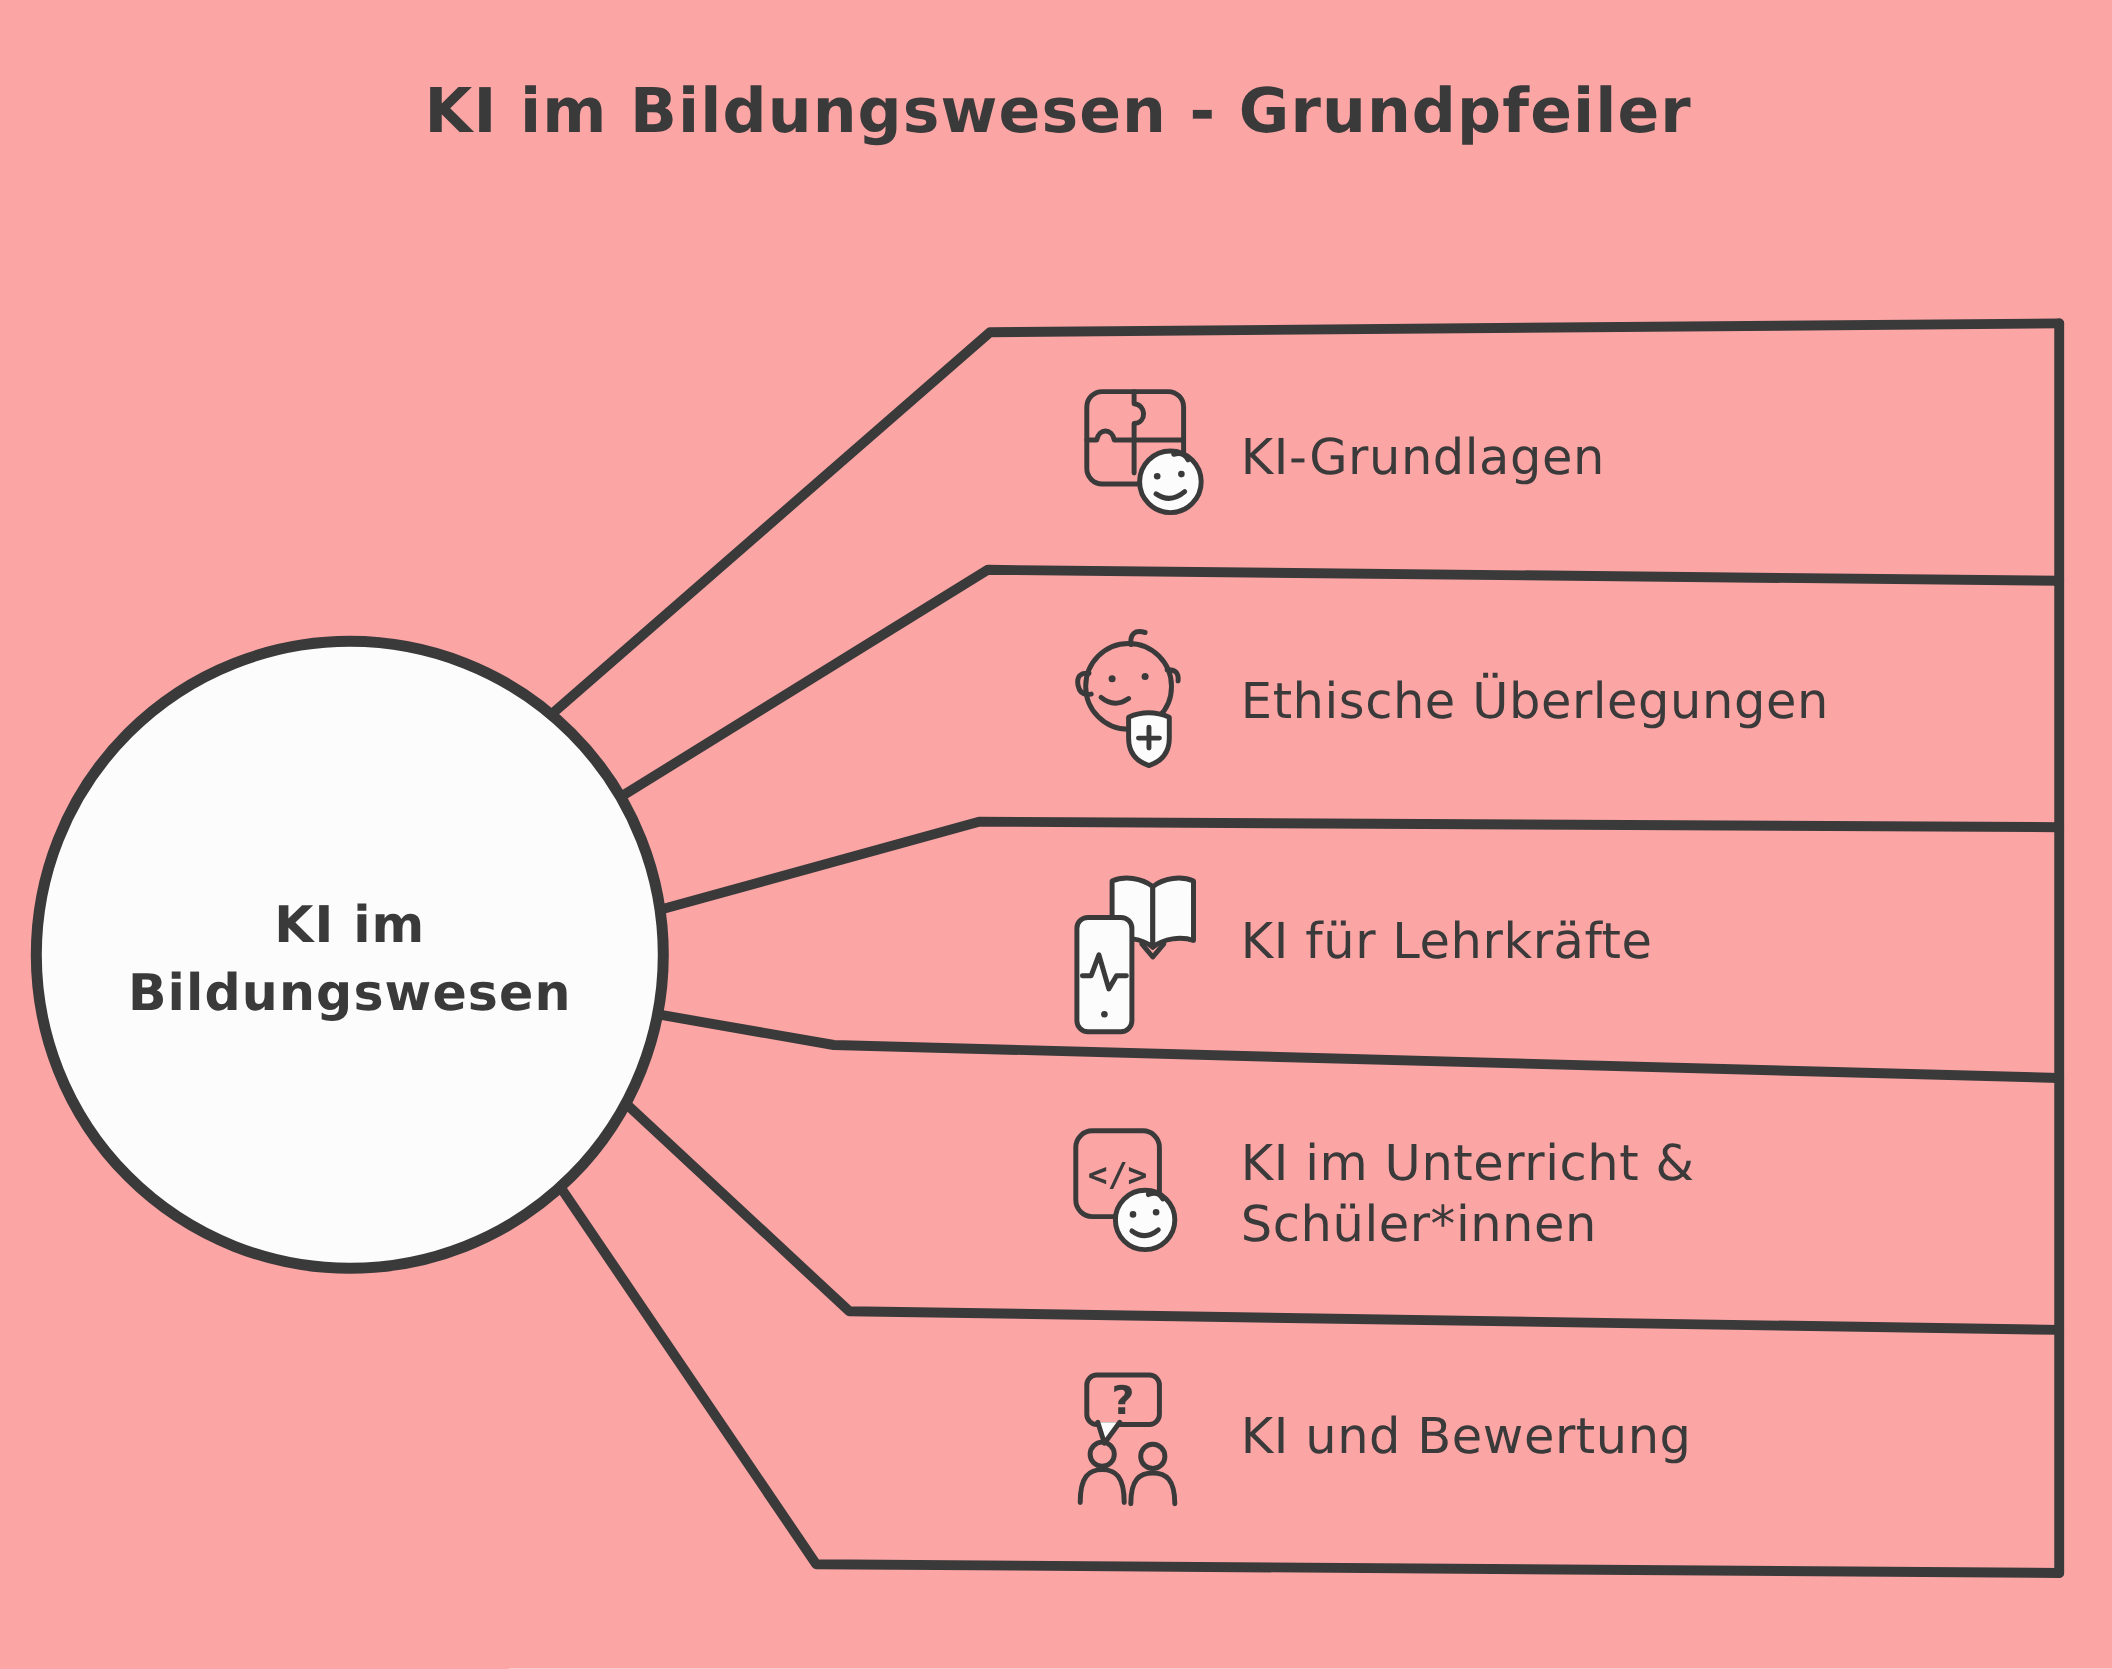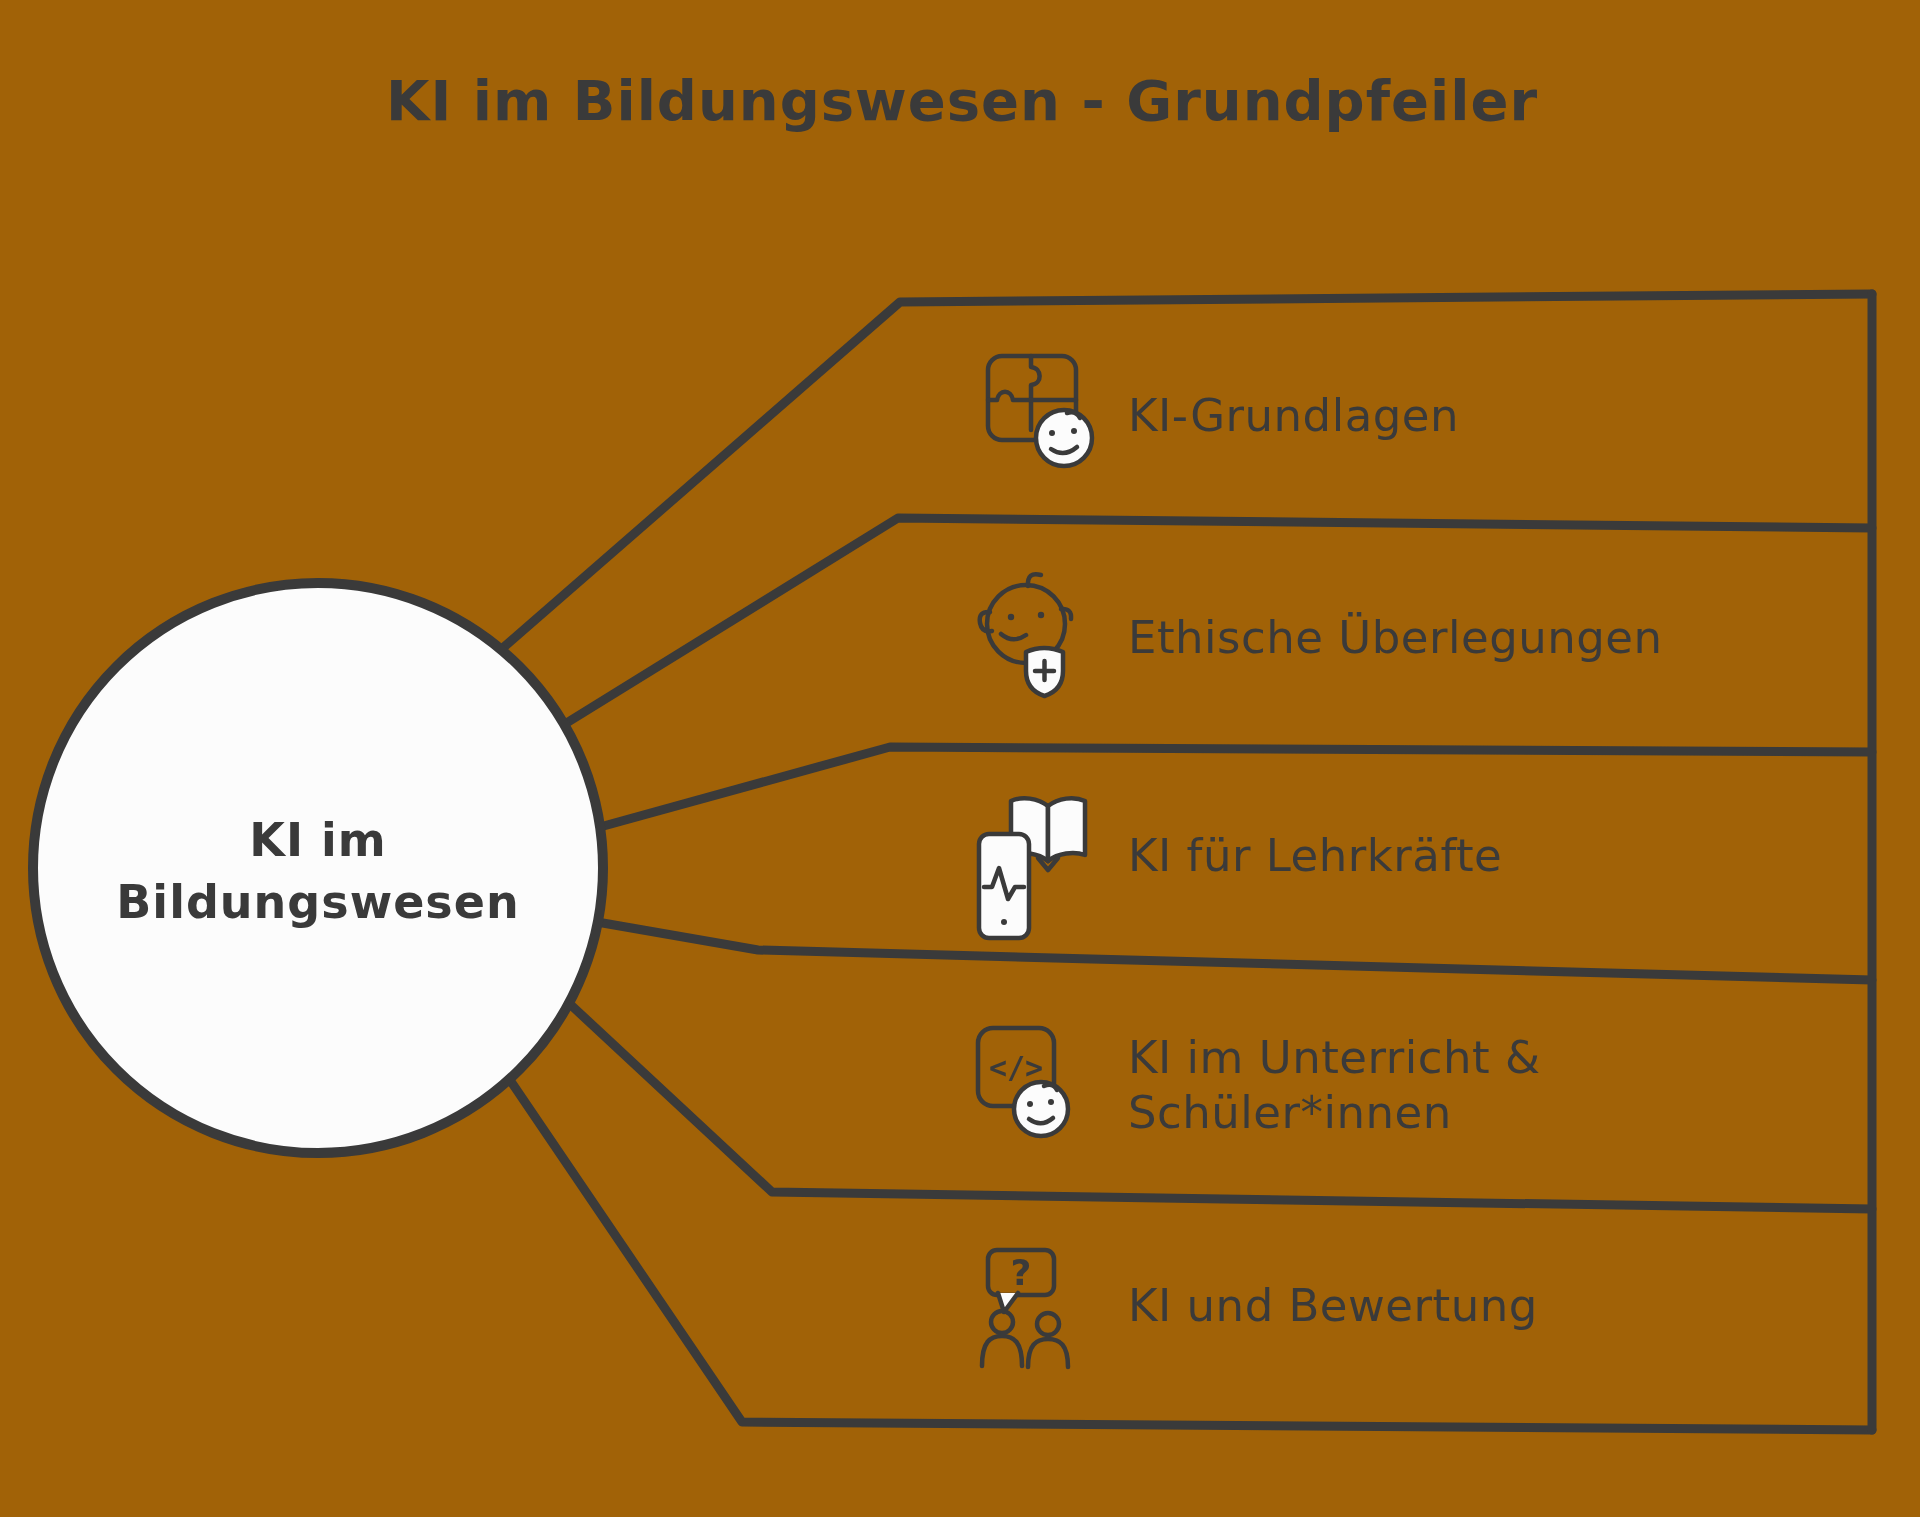--- a/index.html
+++ b/index.html
@@ -4,21 +4,21 @@
 <style>
   html, body {
     margin: 0;
     padding: 0;
     background: #fcfcfc;
   }
   .canvas-wrap {
     position: relative;
     width: 1920px;
     height: 1517px;
-    background: #a16207;
+    background: #fca5a5;
     overflow: hidden;
     font-family: "DejaVu Sans", sans-serif;
   }
   svg text {
     font-family: "DejaVu Sans", sans-serif;
     fill: #3a3a3a;
   }
   .title-text {
     font-size: 56px;
     font-weight: 700;

